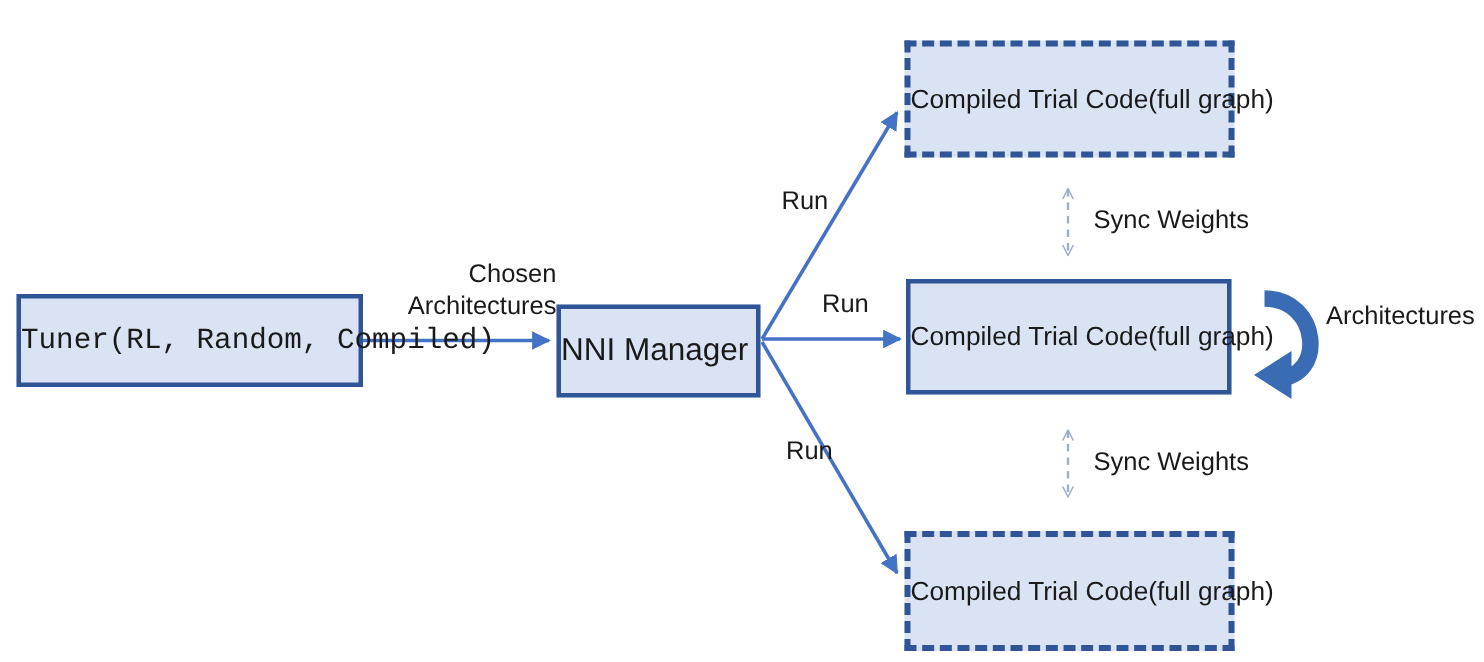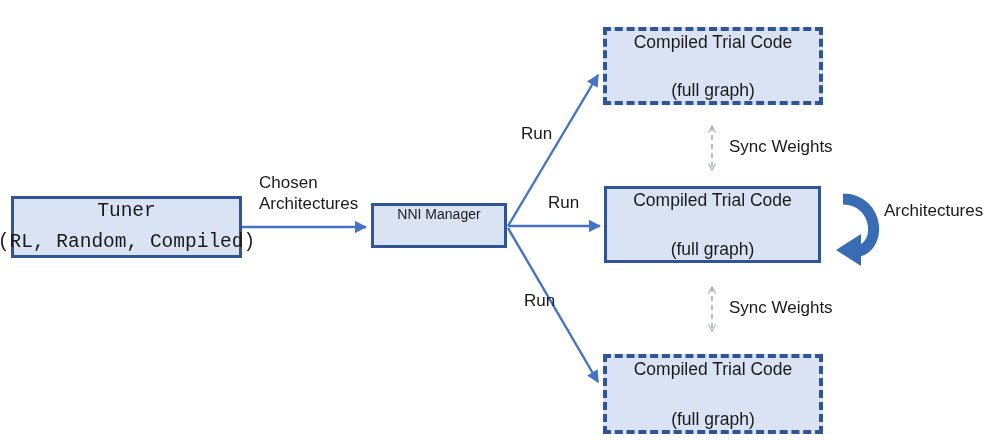--- a/index.html
+++ b/index.html
@@ -28,21 +28,21 @@
     top: 0;
     width: 989px;
     height: 441px;
     pointer-events: none;
   }
   .node {
     position: absolute;
     box-sizing: border-box;
     background: #dae3f3;
     display: flex;
-    flex-direction: column;
+    flex-direction: row;
     align-items: center;
     justify-content: space-between;
     text-align: center;
     line-height: 1.28;
     color: #1a1a1a;
   }
   .node-solid {
     border: 3px solid #2f5597;
   }
   .node-dashed {
@@ -52,22 +52,22 @@
     display: block;
     white-space: nowrap;
   }
   
   #node-tuner {
     left: 11px; top: 196px; width: 231px; height: 62px;
     font-size: 19.5px;
     font-family: Liberation Mono, monospace;
   }
   #node-nni-manager {
-    left: 371px; top: 203px; width: 136px; height: 45px;
-    font-size: 14px;
+    left: 371px; top: 203px; width: 136px; height: 62px;
+    font-size: 21px;
   }
   #node-trial-top {
     left: 603px; top: 27px; width: 220px; height: 78px;
     font-size: 17.5px;
   }
   #node-trial-middle {
     left: 604px; top: 186px; width: 217px; height: 77px;
     font-size: 17.5px;
   }
   #node-trial-bottom {
@@ -76,21 +76,21 @@
   }
   
   .edge-label {
     position: absolute;
     white-space: nowrap;
     color: #1a1a1a;
     line-height: 1.25;
   }
   #label-chosen-architectures {
     left: 259px; top: 172px; width: 112px;
-    text-align: left;
+    text-align: right;
     font-size: 17px;
   }
   #label-run-top   { left: 521px; top: 123px; font-size: 17px; }
   #label-run-mid   { left: 548px; top: 192px; font-size: 17px; }
   #label-run-bot   { left: 524px; top: 290px; font-size: 17px; }
   #label-sync-top  { left: 729px; top: 136px; font-size: 17px; }
   #label-sync-bot  { left: 729px; top: 297px; font-size: 17px; }
   #label-train-chosen {
     left: 884px; top: 200px; width: 105px;
     text-align: left;

